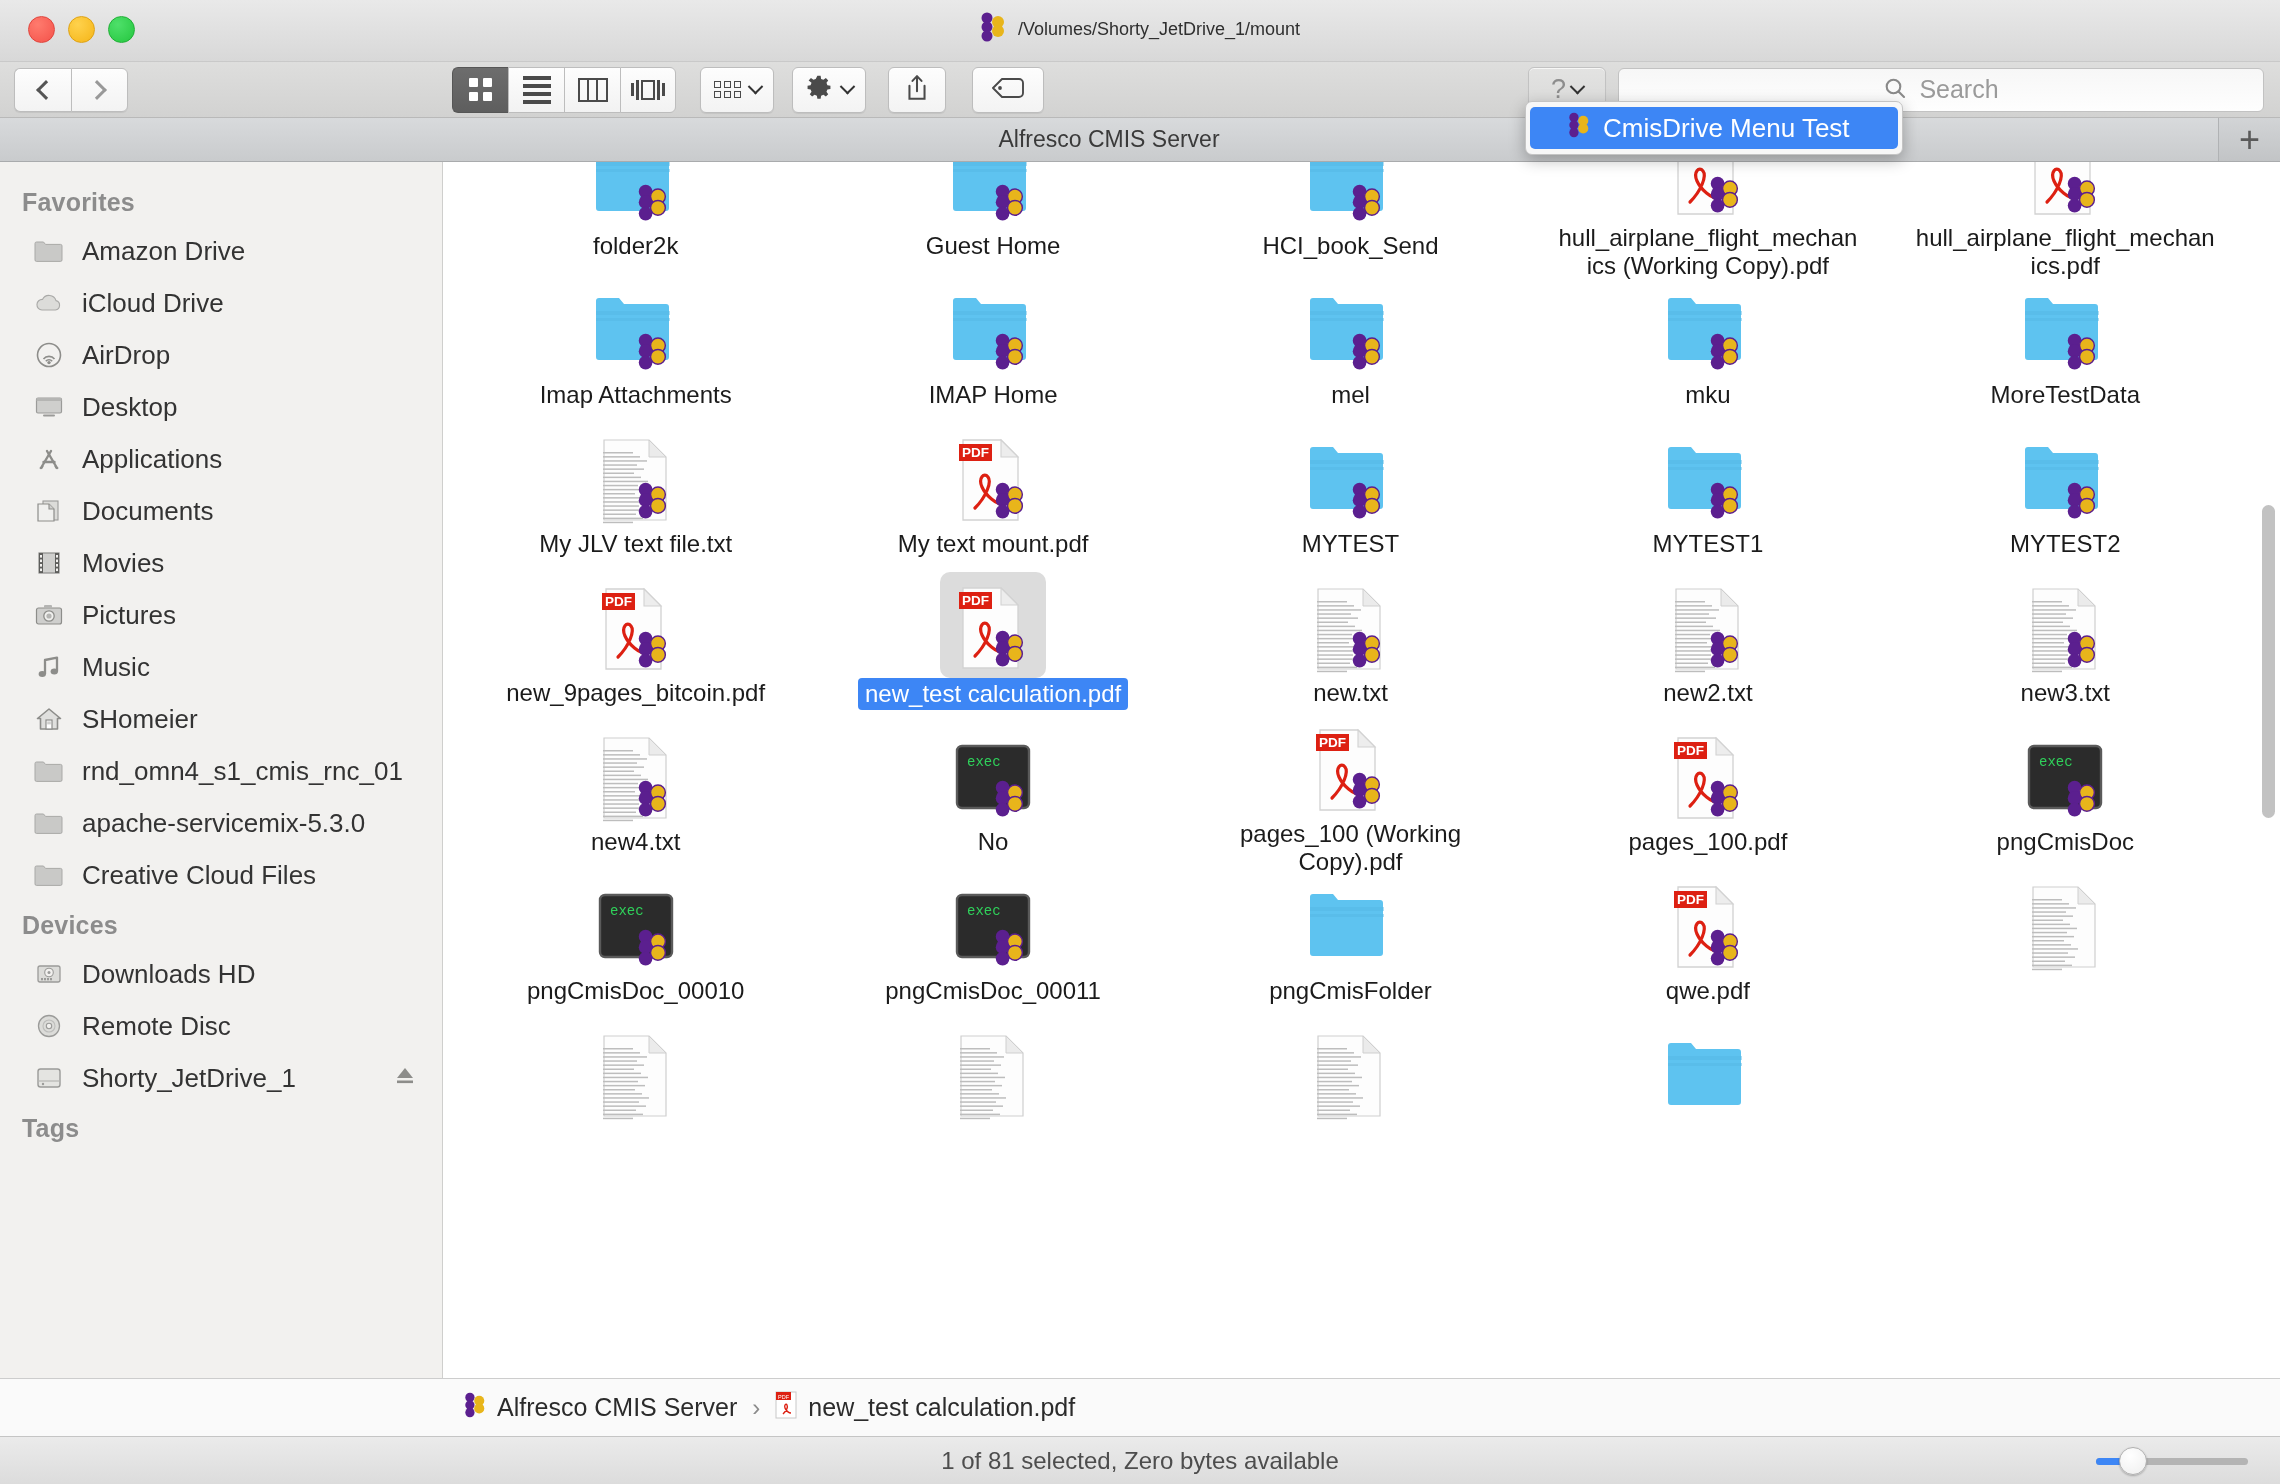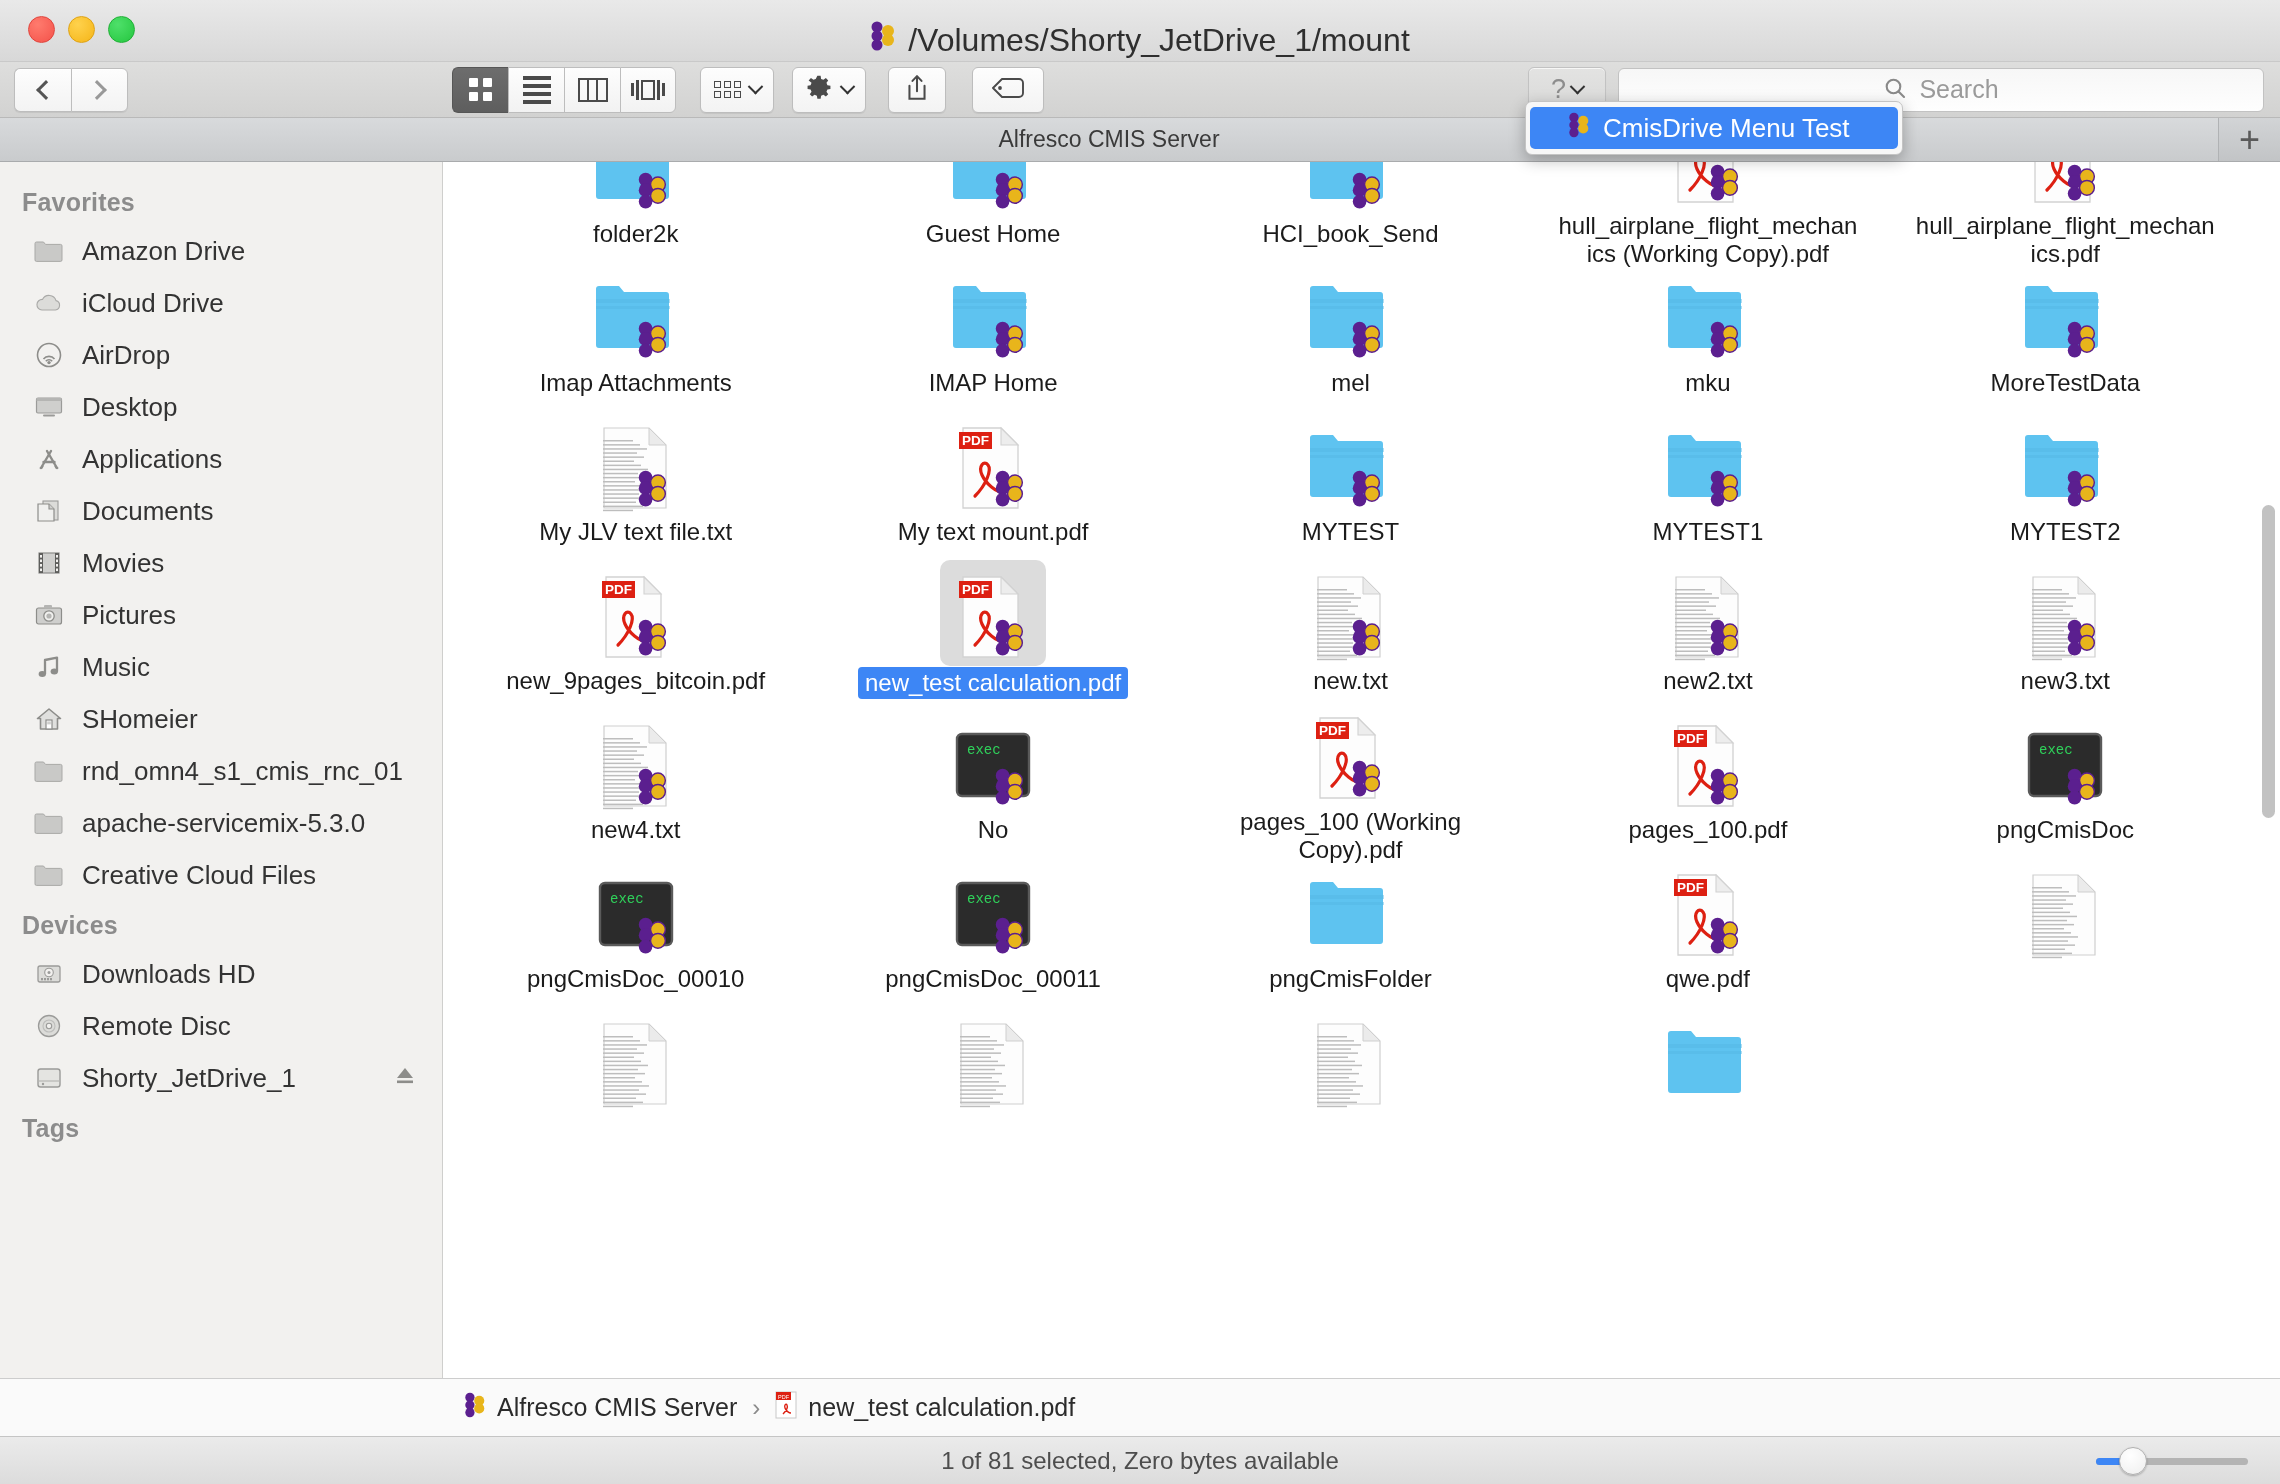--- a/index.html
+++ b/index.html
@@ -17,23 +17,23 @@
     position: relative; height: 62px; flex: 0 0 62px;
     background: linear-gradient(to bottom, #e9e9e9 0%, #d8d8d8 100%);
     border-bottom: 1px solid #c9c9c9;
   }
   .traffic { position: absolute; left: 28px; top: 16px; display: flex; gap: 13px; }
   .tl { width: 27px; height: 27px; border-radius: 50%; display: block; }
   .tl.red    { background: radial-gradient(circle at 35% 30%, #ff7b6e, #f4524a); border: 1px solid #e0443c; }
   .tl.yellow { background: radial-gradient(circle at 35% 30%, #ffd24d, #f5b518); border: 1px solid #dfa212; }
   .tl.green  { background: radial-gradient(circle at 35% 30%, #4ee06a, #25c63f); border: 1px solid #1fb035; }
   .title-center {
-    position: absolute; left: 0; right: 0; top: 21px;
+    position: absolute; left: 0; right: 0; top: 12px;
     display: flex; align-items: center; justify-content: center; gap: 12px;
-    font-size: 32px; color: #2f2f2f; font-weight: 400;
+    font-size: 18px; color: #2f2f2f; font-weight: 400;
   }
 
   
   .toolbar {
     position: relative; height: 56px; flex: 0 0 56px;
     background: linear-gradient(to bottom, #dededd 0%, #d2d2d1 100%);
     border-bottom: 1px solid #b9b9b9;
     display: flex; align-items: center;
   }
   .tb-btn {
@@ -152,21 +152,21 @@
 
   
   .content { flex: 1; position: relative; background: #fff; overflow: hidden; }
   .grid {
     position: absolute; left: 0; right: 22px; top: -48px;
     display: grid; grid-template-columns: repeat(5, 1fr);
     row-gap: 0; padding: 0 14px;
   }
   .cell {
     height: 149px; display: flex; flex-direction: column;
-    align-items: center; justify-content: flex-start; padding-top: 4px;
+    align-items: center; justify-content: flex-start; padding-top: 16px;
   }
   .thumb { height: 96px; display: flex; align-items: flex-end; justify-content: center; position: relative; }
   .fname {
     margin-top: 6px; font-size: 24px; color: #1b1b1b;
     text-align: center; line-height: 1.16; max-width: 300px;
     word-break: break-word;
   }
   .fname.sel { background: #3d86f5; color: #fff; border-radius: 4px; padding: 2px 7px; }
   .thumb.sel-bg::before {
     content: ""; position: absolute; left: 50%; top: 50%;

